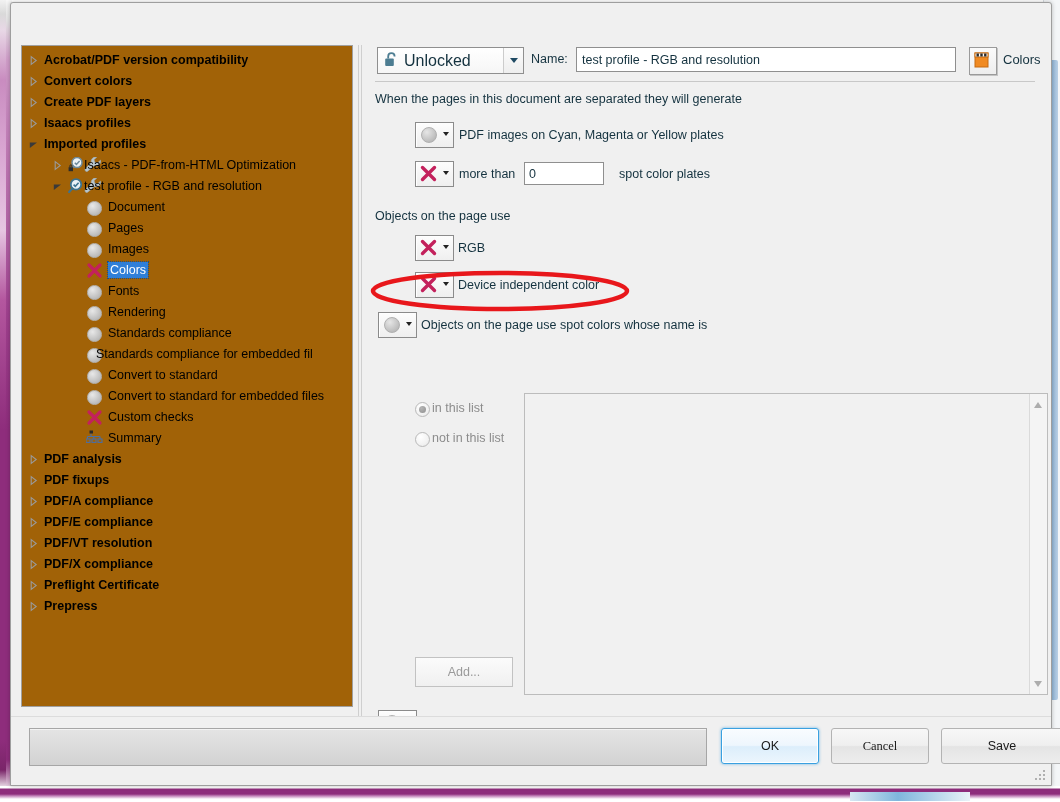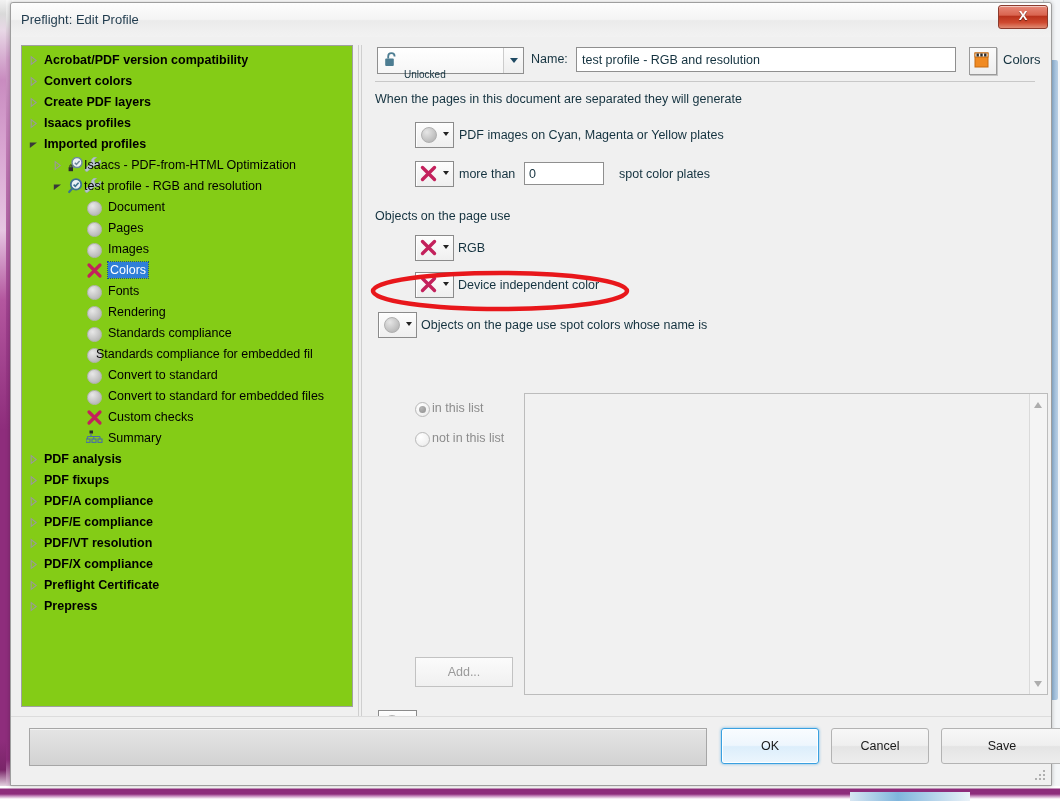--- a/index.html
+++ b/index.html
@@ -100,21 +100,21 @@
     position: absolute;
     left: 0; top: 34px; right: 0; bottom: 0;
     background: #f0f0f0;
   }
 
   
   .tree-panel {
     position: absolute;
     left: 10px; top: 8px;
     width: 330px; height: 660px;
-    background: #84cc16;
+    background: #a16207;
     border: 1px solid #a0a0a0;
     overflow: hidden;
   }
   .tree-inner { position:absolute; left:0; top:4px; right:0; }
 
   .tnode {
     position: relative;
     height: 21px;
     line-height: 21px;
     white-space: nowrap;
@@ -179,21 +179,21 @@
   .row-top { position:absolute; left:0; top:4px; width:672px; height:30px; }
 
   .lock-select {
     position:absolute; left:8px; top:0;
     width:145px; height:25px;
     border:1px solid #8f8f8f;
     background: linear-gradient(to bottom,#ffffff,#f6f6f6);
     cursor:pointer;
   }
   .lock-select .lockicon { position:absolute; left:5px; top:3px; width:18px; height:18px; }
-  .lock-select .txt { position:absolute; left:26px; top:21px; font-size:10px; color:#14323f; }
+  .lock-select .txt { position:absolute; left:26px; top:4px; font-size:16px; color:#14323f; }
   .lock-select .drop {
     position:absolute; right:0; top:0; width:19px; height:100%;
     background: linear-gradient(to bottom,#fcfcfc,#eeeeee);
     border-left:1px solid #cccccc;
   }
   .lock-select .drop:after {
     content:""; position:absolute; left:6px; top:10px;
     border-left:4px solid transparent; border-right:4px solid transparent;
     border-top:5px solid #1f4a63;
   }
@@ -355,26 +355,20 @@
   <div class="bg-right-scroll">
     <div class="bg-right-thumb"></div>
   </div>
   <div class="bg-bottom-strip">
     <div class="taskhint"></div>
   </div>
 </div>
 
 <div id="dialog">
 
-  <div class="titlebar">
-    <span class="title">Preflight: Edit Profile</span>
-    <div class="close-btn">
-      <span class="glyph">X</span>
-    </div>
-  </div>
 
   <div class="dialog-body">
 
     <div class="tree-panel">
       <div class="tree-inner" id="tree-inner">
           <div class="tnode top"><span class="arrow-wrap" style="top: 5px;">
               <svg width="11" height="11" viewBox="0 0 11 11">
                 <path d="M3.2 1.6 L8.2 5.5 L3.2 9.4 Z" fill="none" stroke="#9a9a9a" stroke-width="1.1"></path>
               </svg>
             </span><span class="lbl">Acrobat/PDF version compatibility</span></div>
@@ -642,21 +636,21 @@
       <div class="statebox" style="left:9px; top:667px;">
         <span class="inner-circle"></span>
       </div>
       <div class="statedrop" style="left:34px; top:667px;"></div>
       <span class="sect-text" style="left:52px; top:673px;">Naming of spot colors is inconsistent</span>
     </div>
 
     <div class="footer">
       <div class="statusfield"></div>
       <button class="dlgbtn primary" style="left:710px; width:98px;">OK</button>
-      <button class="dlgbtn" style="left:820px; width:98px;">Cancel</button>
+      <button class="dlgbtn" style="left:820px; width:98px;font-family:Liberation Serif, serif;">Cancel</button>
       <button class="dlgbtn" style="left:930px; width:122px;">Save</button>
       <span class="resizegrip">
         <svg width="14" height="14" viewBox="0 0 14 14">
           <g fill="#b0b0b0">
             <rect x="10" y="2" width="2" height="2"></rect>
             <rect x="6" y="6" width="2" height="2"></rect>
               <rect x="10" y="6" width="2" height="2"></rect>
             <rect x="2" y="10" width="2" height="2"></rect>
               <rect x="6" y="10" width="2" height="2"></rect>
               <rect x="10" y="10" width="2" height="2"></rect>

